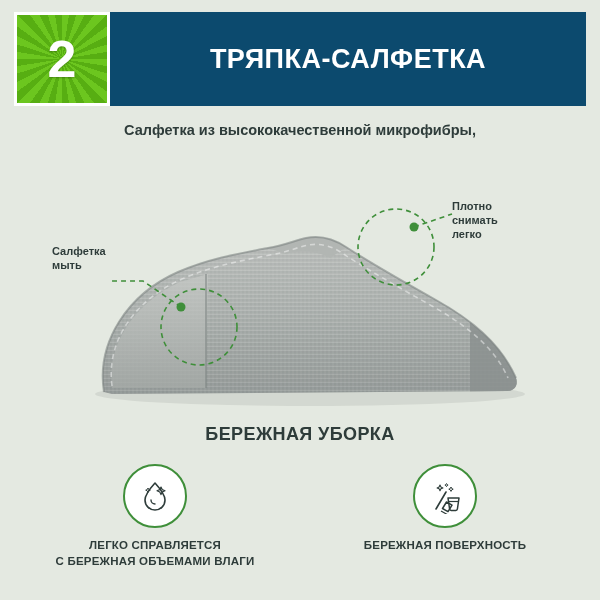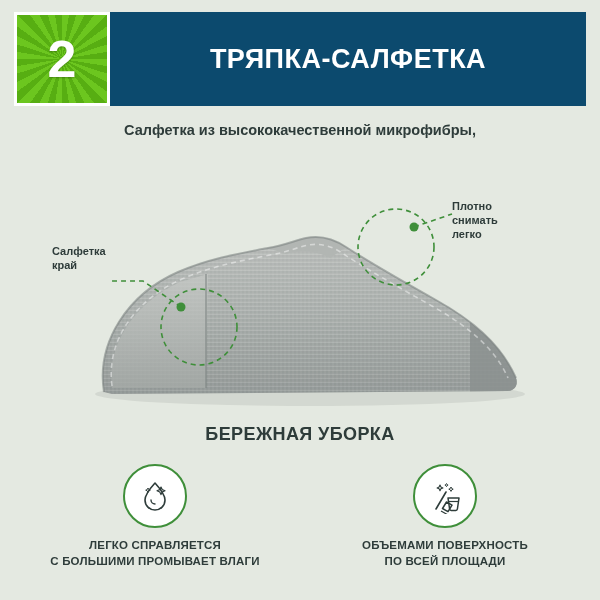--- a/index.html
+++ b/index.html
@@ -250,21 +250,21 @@
     <circle cx="414" cy="45" r="4.5" fill="#3f8f3a"></circle>
     <path d="M414 45 L452 32" stroke="#3f8f3a" stroke-width="1.6" stroke-dasharray="5 4" fill="none"></path>
 
     <circle cx="199" cy="145" r="38" fill="none" stroke="#3f8f3a" stroke-width="1.6" stroke-dasharray="5 4"></circle>
     <circle cx="181" cy="125" r="4.5" fill="#3f8f3a"></circle>
     <path d="M181 125 L143 99 L108 99" stroke="#3f8f3a" stroke-width="1.6" stroke-dasharray="5 4" fill="none"></path>
   </svg>
 
   <div class="callout callout-left">
     <div>Салфетка</div>
-    <div>край</div>
+    <div>мыть</div>
   </div>
 
   <div class="callout callout-right">
     <div>Плотно</div>
     <div>снимать</div>
     <div>легко</div>
   </div>
 </div>
 
 <div class="section-title">БЕРЕЖНАЯ УБОРКА</div>
@@ -275,21 +275,21 @@
     <div class="circle">
       <svg width="36" height="36" viewBox="0 0 36 36">
         <path d="M18 5 C18 5, 8 16, 8 22 a10 10 0 0 0 20 0 C28 16, 18 5, 18 5 Z" fill="none" stroke="#2e3c3a" stroke-width="1.6" stroke-linejoin="round"></path>
         <path d="M14 22 a4 4 0 0 0 4 4" fill="none" stroke="#2e3c3a" stroke-width="1.4" stroke-linecap="round"></path>
         <path d="M24 9 l1.2 2.6 L28 12.8 l-2.8 1.2 L24 16.6 l-1.2-2.6 L20 12.8 l2.8-1.2 Z" fill="none" stroke="#2e3c3a" stroke-width="1.2" stroke-linejoin="round"></path>
         <path d="M11 10 l.7 1.5 1.6.7 -1.6.7 -.7 1.5 -.7-1.5 -1.6-.7 1.6-.7 Z" fill="none" stroke="#2e3c3a" stroke-width="1"></path>
       </svg>
     </div>
     <div class="caption">
       <div>ЛЕГКО СПРАВЛЯЕТСЯ</div>
-      <div>С БОЛЬШИМИ ПРОМЫВАЕТ ВЛАГИ</div>
+      <div>С БЕРЕЖНАЯ ОБЪЕМАМИ ВЛАГИ</div>
     </div>
   </div>
 
   <div class="feature">
     <div class="circle">
       <svg width="36" height="36" viewBox="0 0 36 36">
 
         <path d="M21 20 h11 l-1.6 11 a1.6 1.6 0 0 1 -1.6 1.4 h-4.6 a1.6 1.6 0 0 1 -1.6 -1.4 Z" fill="none" stroke="#2e3c3a" stroke-width="1.5" stroke-linejoin="round"></path>
         <path d="M21 23.5 h11" fill="none" stroke="#2e3c3a" stroke-width="1.2"></path>
 
@@ -297,18 +297,17 @@
 
         <path d="M15.5 30.5 l4-6.5 5.5 3.2 -4 6.5 Z" fill="none" stroke="#2e3c3a" stroke-width="1.5" stroke-linejoin="round"></path>
         <path d="M14 33 l7.5 4.2" fill="none" stroke="#2e3c3a" stroke-width="1.2"></path>
 
         <path d="M13 7 l.9 2 2 .9 -2 .9 -.9 2 -.9-2 -2-.9 2-.9 Z" fill="none" stroke="#2e3c3a" stroke-width="1.1" stroke-linejoin="round"></path>
         <path d="M24 9 l.7 1.5 1.5.7 -1.5.7 -.7 1.5 -.7-1.5 -1.5-.7 1.5-.7 Z" fill="none" stroke="#2e3c3a" stroke-width="1" stroke-linejoin="round"></path>
         <path d="M19.5 5.5 l.5 1.1 1.1.5 -1.1.5 -.5 1.1 -.5-1.1 -1.1-.5 1.1-.5 Z" fill="none" stroke="#2e3c3a" stroke-width=".9" stroke-linejoin="round"></path>
       </svg>
     </div>
     <div class="caption">
-      <div>ОБЪЕМАМИ ПОВЕРХНОСТЬ</div>
-      <div>ПО ВСЕЙ ПЛОЩАДИ</div>
+      <div>БЕРЕЖНАЯ ПОВЕРХНОСТЬ</div>
     </div>
   </div>
 
 </div>
 
 </body></html>

